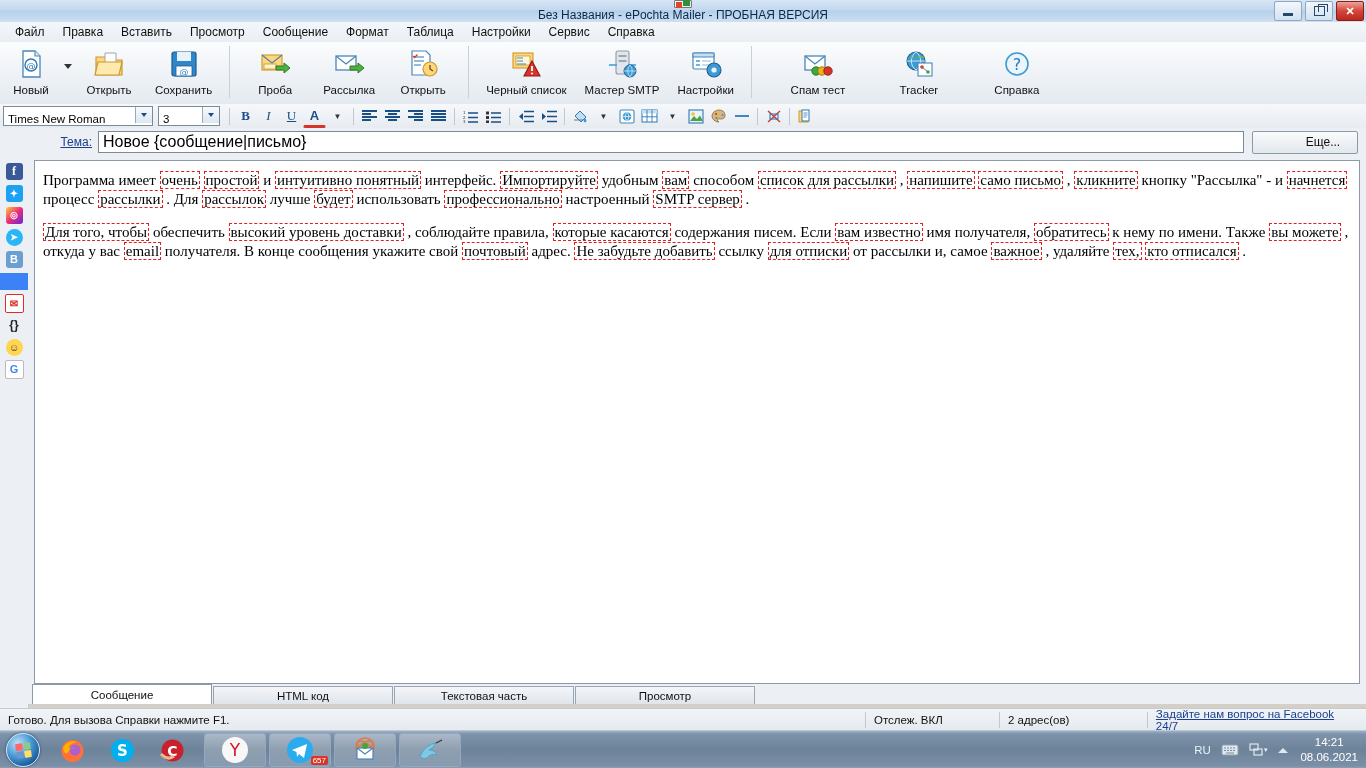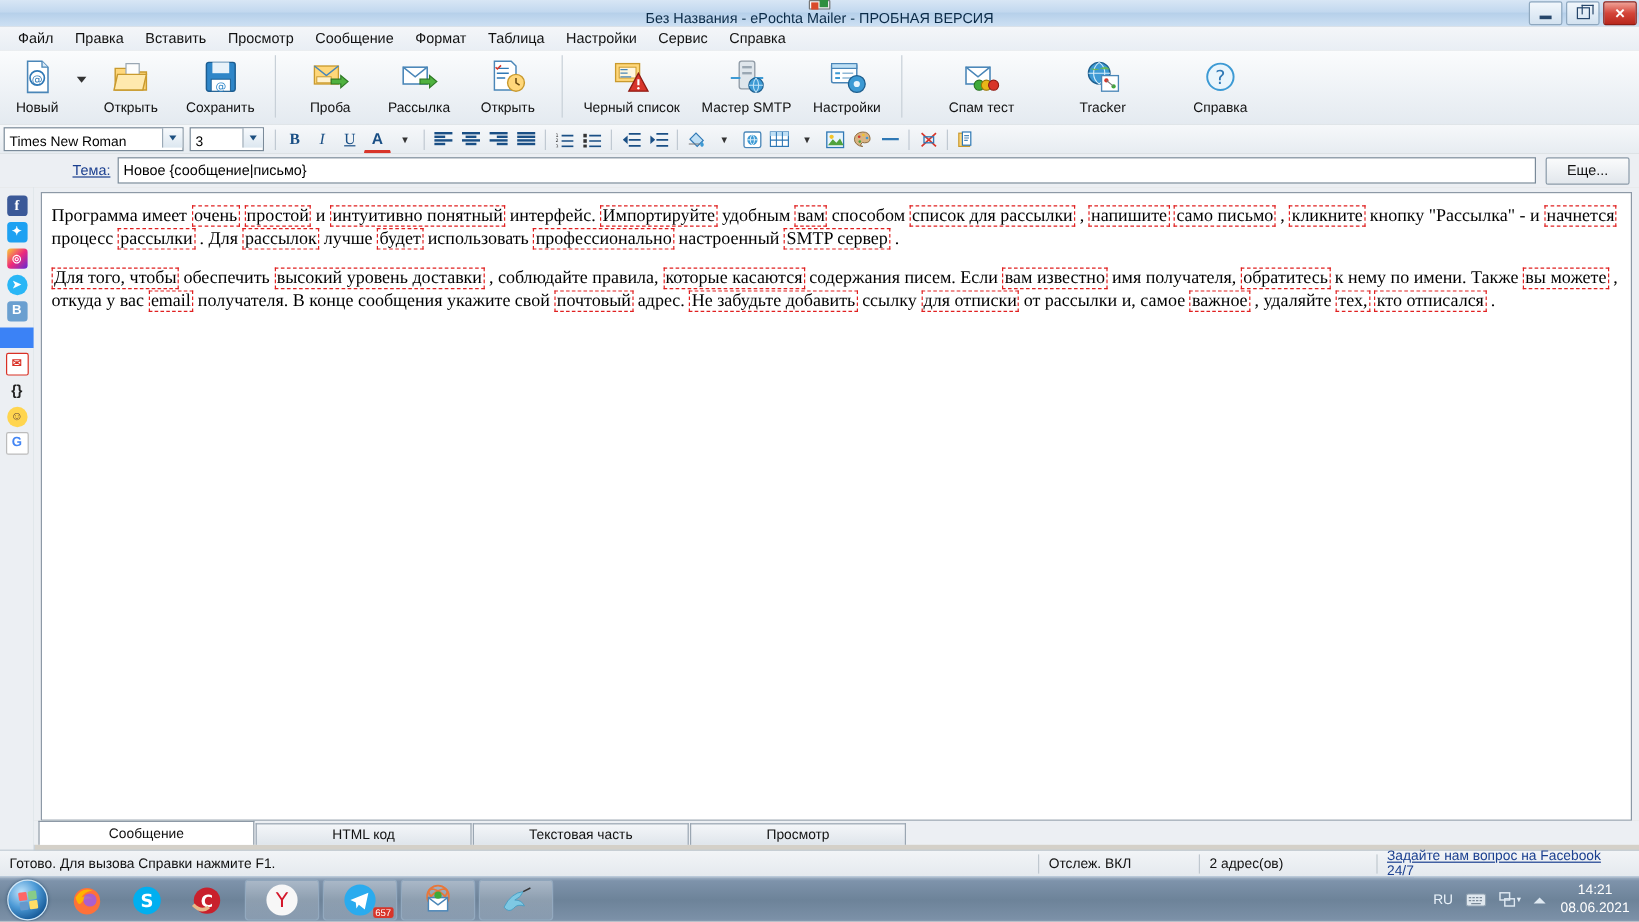--- a/index.html
+++ b/index.html
@@ -108,27 +108,27 @@
   .subjectbar{
     position:absolute;left:0;top:128px;width:1366px;height:28px;
     background:#eceff3;display:flex;align-items:center;
   }
   .subj-label{
     width:92px;text-align:right;padding-right:6px;font-size:12px;
     color:#1a3f8f;text-decoration:underline;cursor:pointer;
   }
   .subj-input{
     flex:1;height:18px;border:1px solid #7a8a99;background:#fff;
-    font-size:12px;color:#000;padding:1px 4px;outline:none;
+    font-size:16px;color:#000;padding:1px 4px;outline:none;
     font-family:"Liberation Sans",sans-serif;
   }
   .more-btn{
     width:68px;height:21px;margin:0 8px;border:1px solid #8a9aa8;border-radius:2px;
     background:linear-gradient(to bottom,#fafbfc,#e2e7ec);
-    font-size:12px;color:#111;display:flex;align-items:center;justify-content:center;cursor:default;
+    font-size:12px;color:#111;display:flex;align-items:center;justify-content:center;cursor:default;padding-left:36px;
   }
 
   
   .sidebar{
     position:absolute;left:0;top:156px;width:28px;height:552px;
     background:#eceff3;border-right:1px solid #c3ccd5;
     display:flex;flex-direction:column;align-items:center;padding-top:4px;
   }
   .sb-item{width:20px;height:22px;display:flex;align-items:center;justify-content:center;cursor:pointer;}
   .sb-ico{width:17px;height:17px;border-radius:3px;display:flex;align-items:center;justify-content:center;

